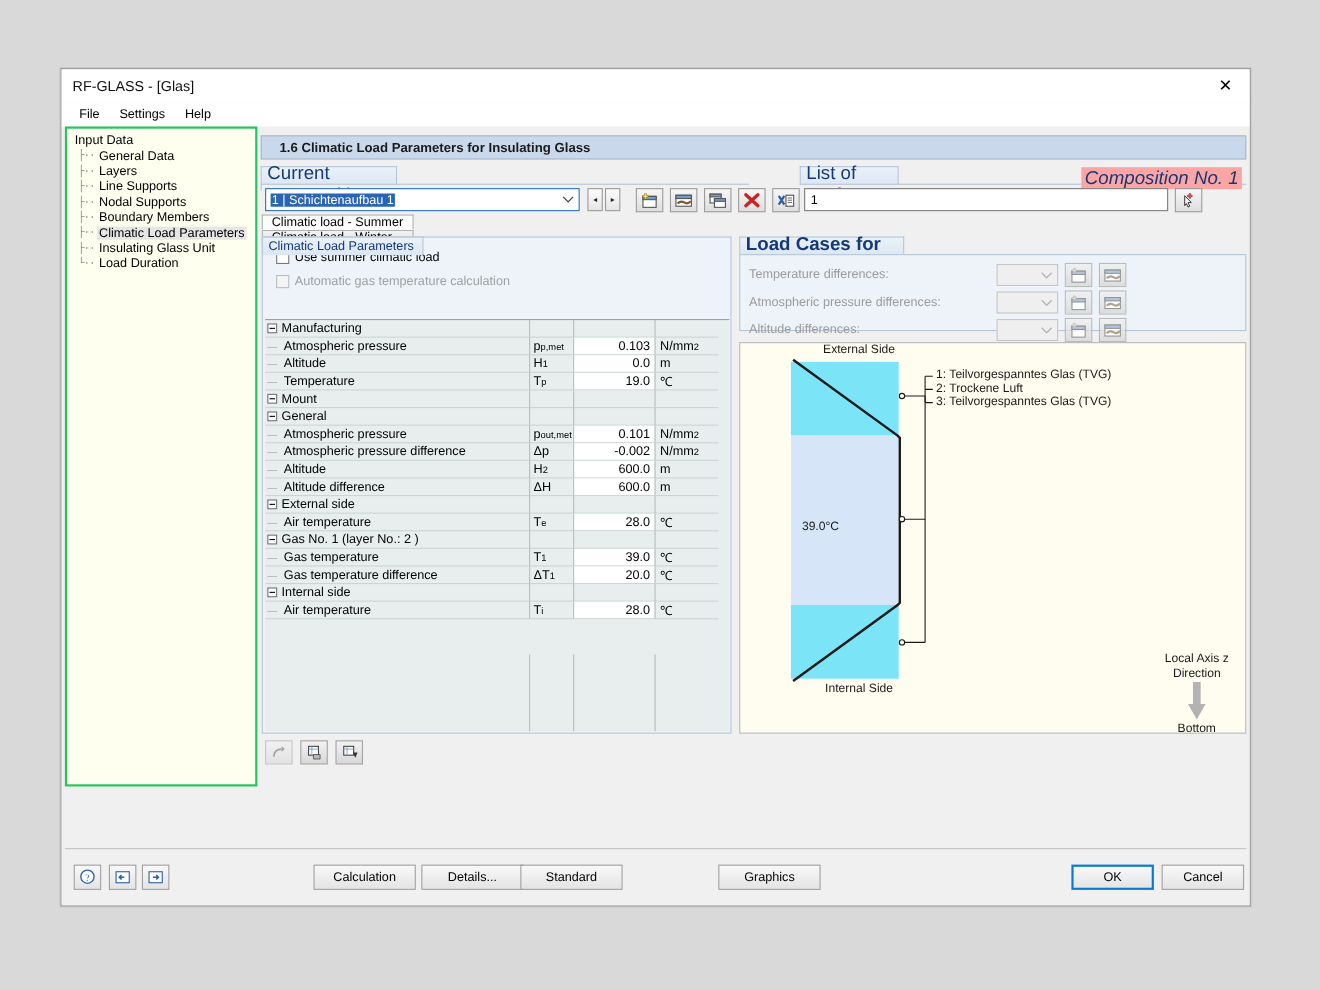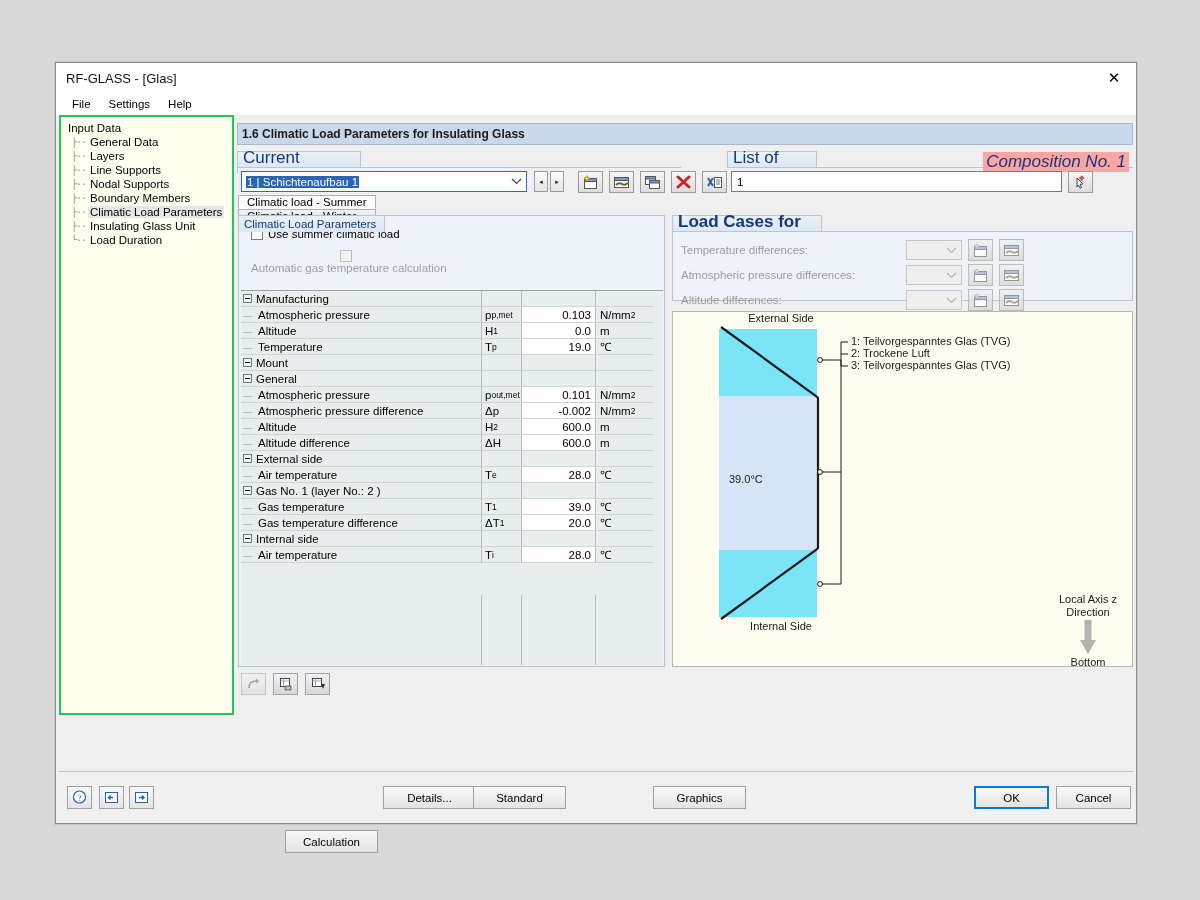--- a/index.html
+++ b/index.html
@@ -67,21 +67,21 @@
   .tree-item.sel .lbl { background:#e6e6e6; }
 
   
   #content {
     position:absolute; left:181px; top:0px; right:3px; bottom:67px;
   }
   .page-header {
     position:absolute; left:0; top:8px; right:0; height:22px;
     background:#c9d8ea;
     border:1px solid #a8b8cc;
-    display:flex; align-items:center; padding-left:4px;
+    display:flex; align-items:center; padding-left:16px;
     font-weight:bold; font-size:12px; color:#1a1a1a;
   }
 
   
   .groupbox { position:absolute; }
   .gb-title {
     position:absolute; left:0; top:0; height:17px;
     padding:16px 6px 0 5px;
     background:linear-gradient(#eaf1f8,#dce7f3);
     border:1px solid #b6c6d8; border-bottom:none;
@@ -449,21 +449,21 @@
           </div>
         </div>
 
       <div id="clp-title">Climatic Load Parameters</div>
       <div id="clp-panel">
 
         <div class="chkrow" style="left:12px; top:12px;">
           <span class="chkbox"></span>
           <span>Use summer climatic load</span>
         </div>
-        <div class="chkrow disabled" style="left:12px; top:34px;flex-direction:column;">
+        <div class="chkrow disabled" style="left:12px; top:34px;">
           <span class="chkbox"></span>
           <span>Automatic gas temperature calculation</span>
         </div>
 
         <div id="ptable">
           <div id="trows">
               <div class="trow group">
                 <div class="c-name indent1">
                   <span class="expander"></span>
                   <span>Manufacturing</span>
@@ -855,21 +855,21 @@
             </svg>
           </div>
           <div class="rbtn" style="left: 73px; top: 25px;">
             <svg width="15" height="15" viewBox="0 0 15 15">
               <rect x="1.5" y="2.5" width="12" height="10" fill="#fff" stroke="#2a5fa8"></rect>
               <path d="M5 7.5 L9.5 7.5 M8 5.5 L10 7.5 L8 9.5" stroke="#2a5fa8" stroke-width="1.4" fill="none"></path>
             </svg>
           </div>
         </div>
       <div id="footer-btns">
-          <div class="btn" style="left: 229px; top: 25px; width: 93px; margin-top: 44px;">
+          <div class="btn" style="left: 229px; top: 25px; width: 93px;">
             <span>Calculation</span>
           </div>
           <div class="btn" style="left: 327px; top: 25px; width: 93px;">
             <span>Details...</span>
           </div>
           <div class="btn" style="left: 417px; top: 25px; width: 93px;">
             <span>Standard</span>
           </div>
           <div class="btn" style="left: 597px; top: 25px; width: 93px;">
             <span>Graphics</span>

